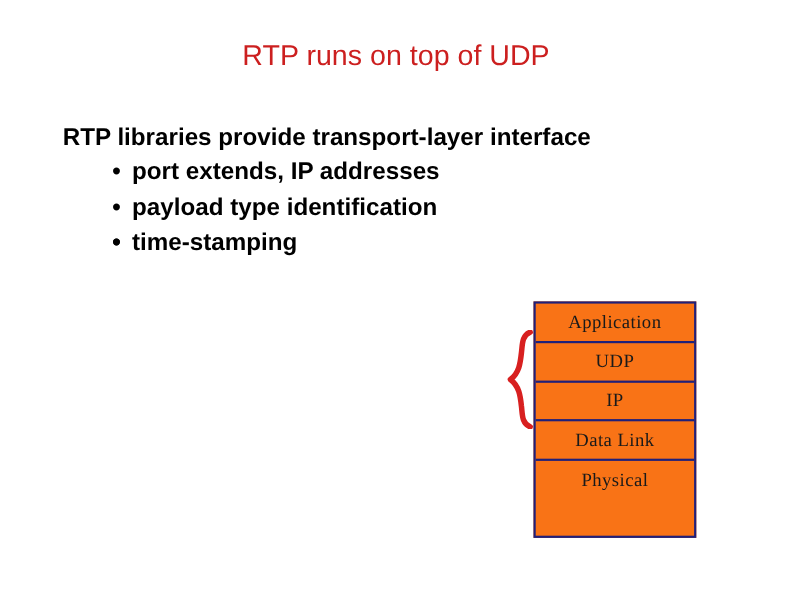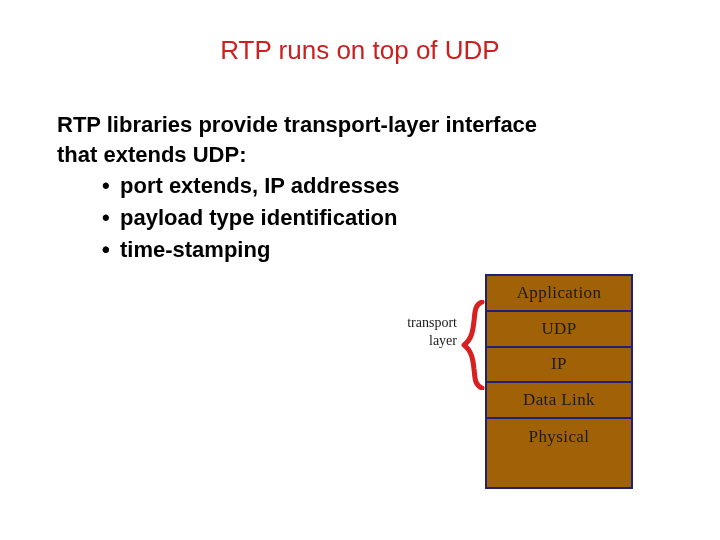--- a/index.html
+++ b/index.html
@@ -84,21 +84,21 @@
   }
 
   .stack-box {
     position: absolute;
     left: 105px;
     top: 6px;
     width: 148px;
     height: 215px;
     border: 2px solid #20207a;
     box-sizing: border-box;
-    background: #a16207;
+    background: #f97316;
   }
   .stack-row {
     height: 35.8px;
     box-sizing: border-box;
     border-bottom: 2px solid #20207a;
     display: flex;
     align-items: center;
     justify-content: center;
     font-family: "Liberation Serif", serif;
     font-size: 17px;
@@ -140,21 +140,20 @@
 </style>
 </head>
 <body>
 
 <div class="slide">
 
   <div class="slide-title">RTP runs on top of UDP</div>
 
   <div class="body-block">
     <div class="body-line">RTP libraries provide transport-layer interface</div>
-    <div class="body-line">that extends UDP:</div>
 
     <ul class="bullet-list">
       <li class="bullet-item">
         <span class="dot">•</span>
         <span>port extends, IP addresses</span>
       </li>
       <li class="bullet-item">
         <span class="dot">•</span>
         <span>payload type identification</span>
       </li>
@@ -163,24 +162,20 @@
       </li>
       <li class="bullet-item">
         <span class="dot">•</span>
         <span>time-stamping</span>
       </li>
     </ul>
   </div>
 
   <div class="stack-figure">
 
-    <div class="transport-label">
-      <div>transport</div>
-      <div>layer</div>
-    </div>
 
     <div class="brace">
       <svg width="26" height="90" viewBox="0 0 26 90" aria-hidden="true">
         <path d="M22 2 C14 5, 15 14, 14 21 C13 30, 12 39, 4 45
                  C12 51, 13 60, 14 69 C15 76, 14 85, 22 88" fill="none" stroke="#d82020" stroke-width="5" stroke-linecap="round" stroke-linejoin="round"></path>
       </svg>
     </div>
 
     <div class="stack-box">
       <div class="stack-row">Application</div>

